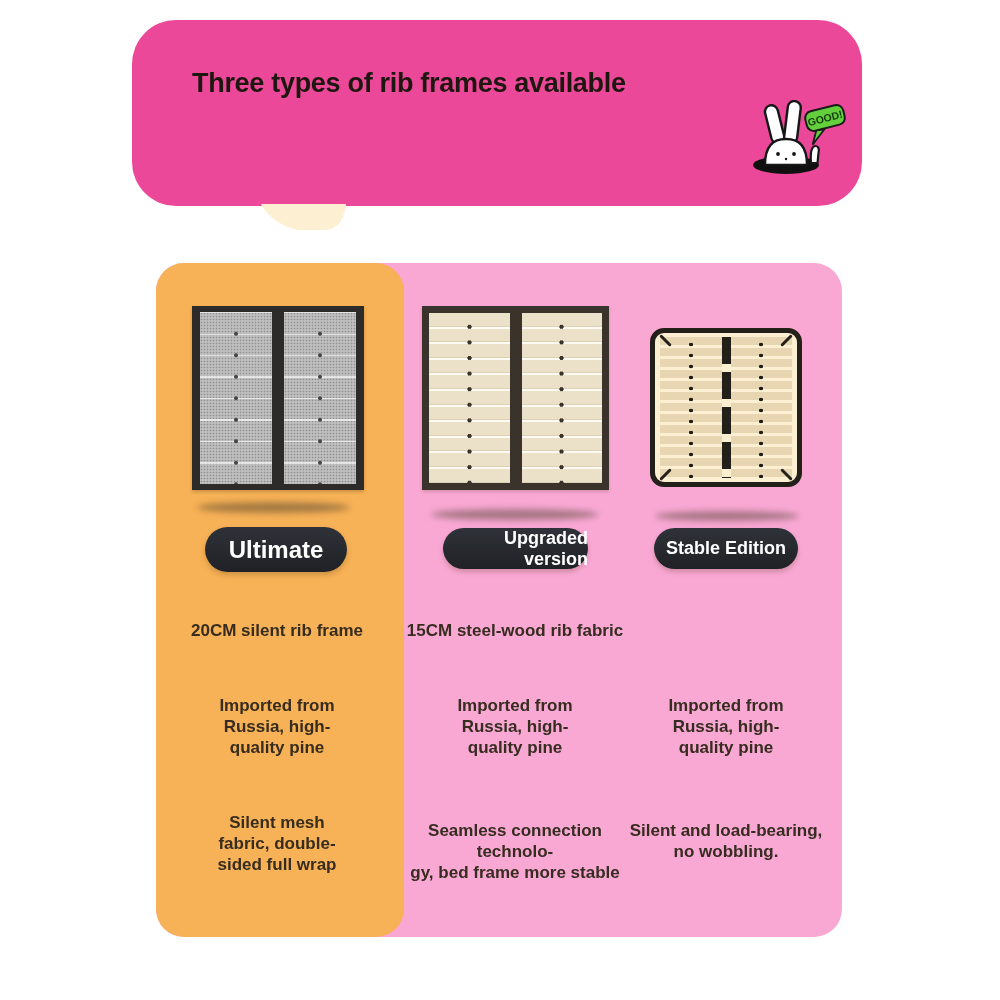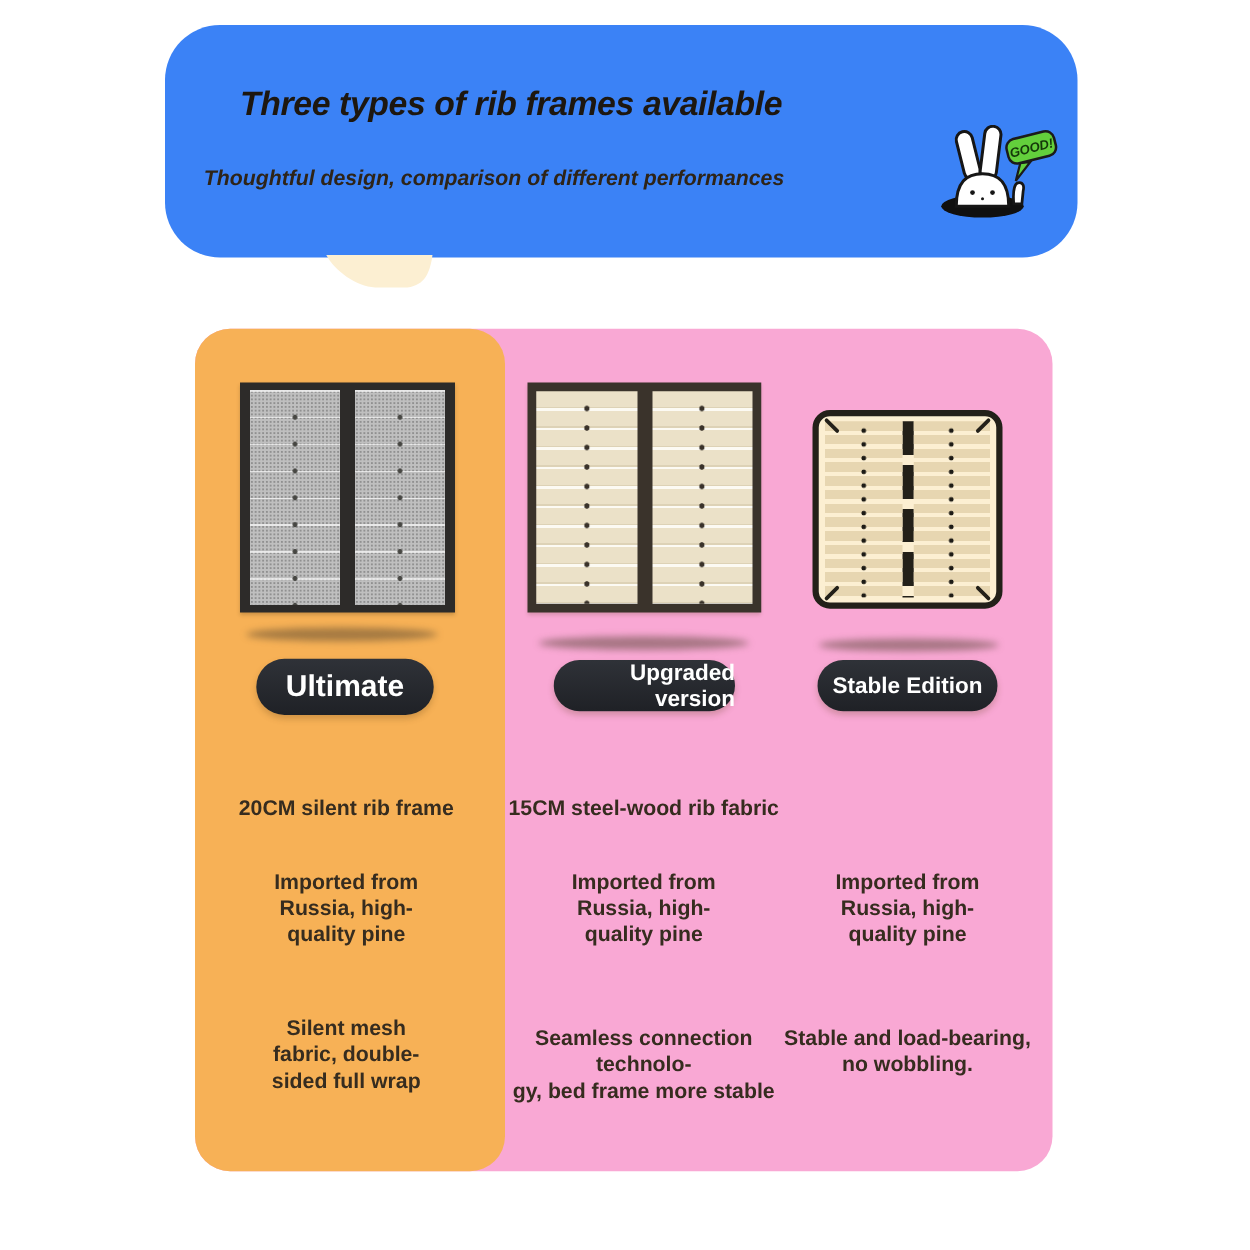--- a/index.html
+++ b/index.html
@@ -3,21 +3,21 @@
 <meta charset="utf-8">
 <style>
   html,body{margin:0;padding:0;background:#ffffff;}
   .page{
     position:relative;width:1000px;height:1000px;background:#ffffff;overflow:hidden;
     font-family:"Liberation Sans", sans-serif;
   }
   
   .hdr{
     position:absolute;left:132px;top:20px;width:730px;height:186px;
-    background:#3b82f6;border-radius:44px;font-style:italic;
+    background:#ec4899;border-radius:44px;
   }
   .hdr-title{
     position:absolute;left:60px;top:48px;margin:0;
     font-size:27px;font-weight:700;color:#1d1710;letter-spacing:-0.3px;white-space:nowrap;
   }
   .hdr-sub{
     position:absolute;left:31px;top:113px;margin:0;
     font-size:17px;font-weight:700;color:#2e2418;white-space:nowrap;
   }
   .notch{position:absolute;left:126px;top:184px;width:92px;height:32px;}
@@ -102,34 +102,33 @@
     box-shadow:0 3px 5px rgba(90,60,20,.25);
   }
   .badge1{left:49px;top:264px;width:142px;height:45px;font-size:24px;}
   .badge2{left:287px;top:265px;width:145px;height:41px;font-size:18px;border-radius:21px;text-align:right;}
   .badge3{left:498px;top:265px;width:144px;height:41px;font-size:18px;border-radius:21px;}
   
   .coltext{
     position:absolute;width:240px;margin:0;text-align:center;
     font-size:17px;font-weight:700;color:#362c1f;line-height:21px;white-space:pre-line;
   }
-  .heading{top:357px;margin-top:16px;}
+  .heading{top:357px;}
   .h1{left:1px;}  .h2{left:239px;}  .h3{left:450px;}
   .origin{top:432px;}
   .detail1{top:549px;}
   .detail23{top:557px;}
 </style>
 </head>
 <body>
 
 <div class="page">
 
   <header class="hdr">
     <h1 class="hdr-title">Three types of rib frames available</h1>
-    <p class="hdr-sub">Thoughtful design, comparison of different performances</p>
 
     <svg class="notch" viewBox="0 0 92 32">
       <path d="M3 0 L88 0 C86 14 82 24 68 26 L42 26 C27 25 10 13 3 0 Z" fill="#fcefd2"></path>
     </svg>
 
     <svg class="mascot" viewBox="0 0 102 78">
 
       <rect x="20" y="5" width="13" height="39" rx="6.5" fill="#ffffff" stroke="#161616" stroke-width="2.4" transform="rotate(-14 26 24)"></rect>
       <rect x="38" y="1" width="13" height="43" rx="6.5" fill="#ffffff" stroke="#161616" stroke-width="2.4" transform="rotate(7 45 22)"></rect>
 
@@ -191,17 +190,17 @@
 quality pine</p>
     <p class="coltext origin h3">Imported from
 Russia, high-
 quality pine</p>
 
     <p class="coltext detail1 h1">Silent mesh
 fabric, double-
 sided full wrap</p>
     <p class="coltext detail23 h2">Seamless connection technolo-
 gy, bed frame more stable</p>
-    <p class="coltext detail23 h3">Stable and load-bearing,
+    <p class="coltext detail23 h3">Silent and load-bearing,
 no wobbling.</p>
   </section>
 
 </div>
 
 </body></html>

